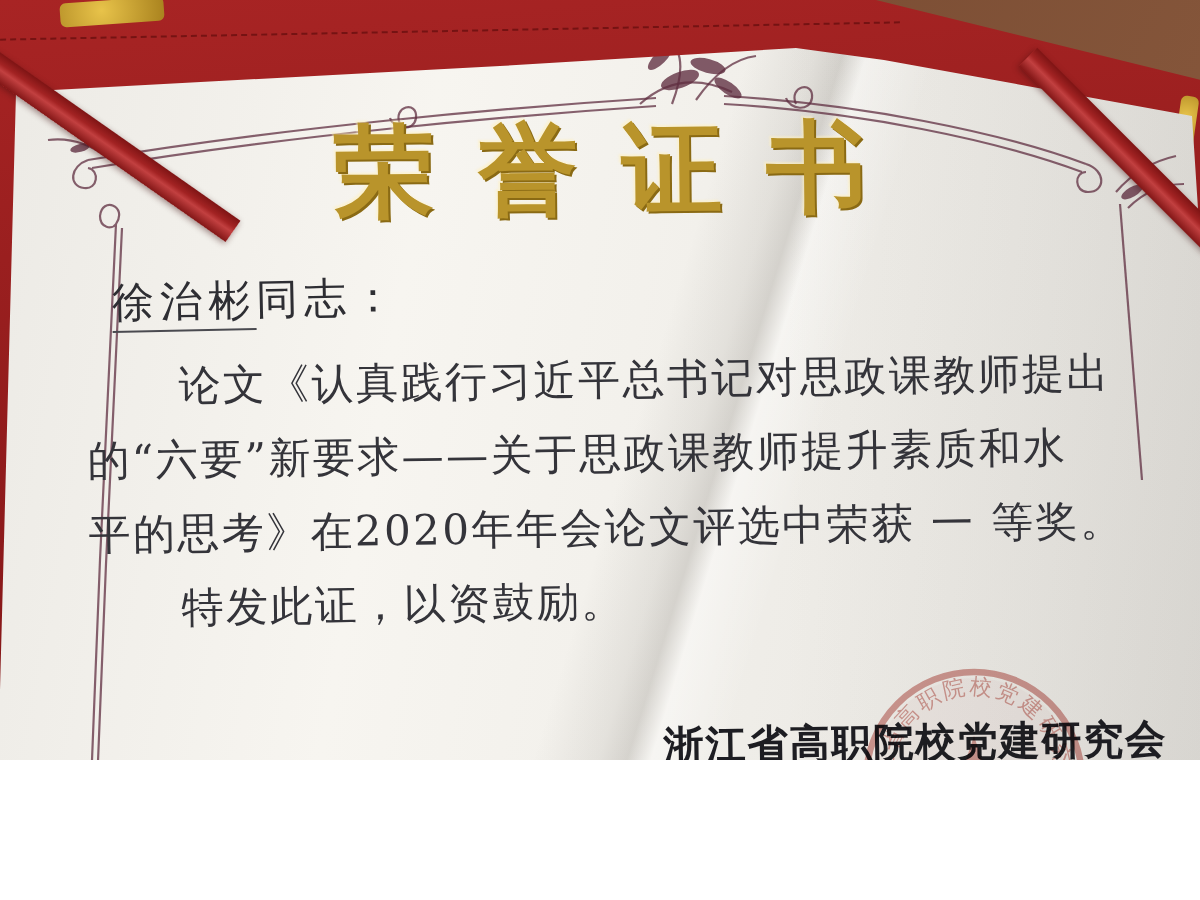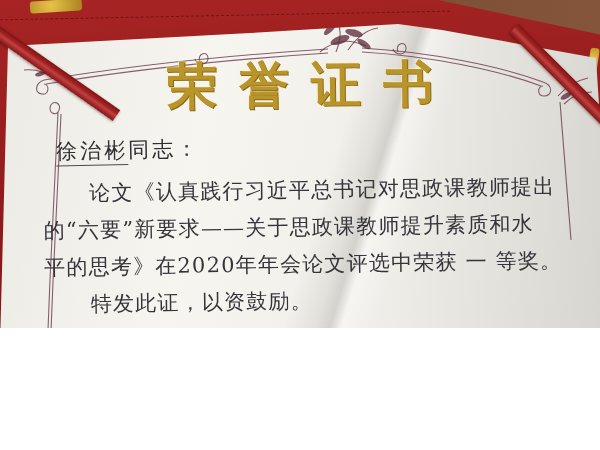--- a/index.html
+++ b/index.html
@@ -1,18 +1,18 @@
 <!DOCTYPE html>
 <html style="--gold: #b9942b; --cover_red: #9a1f1f; --ribbon_red: #a32323; --seal_red: #c2655e; --ornament: #5f2e40; --wood: #7d4f35; --page: #f3f1ec;"><head>
 <meta charset="utf-8">
 <style>
   html,body{margin:0;padding:0;}
   .scene{
     position:relative;
-    width:600px;height:328px;
+    width:600px;height:380px;
     overflow:hidden;
     background:linear-gradient(115deg, #6e4430 0%, var(--wood) 55%, #8a5a3e 100%);
     font-family:"DejaVu Serif","Liberation Serif",serif;
   }
   
   .cover{
     position:absolute;inset:0;
     background:linear-gradient(175deg, #a82424 0%, var(--cover_red) 30%, #7e1416 100%);
     clip-path:polygon(0 0, 73% 0, 100% 10.5%, 100% 100%, 0 100%);
   }

